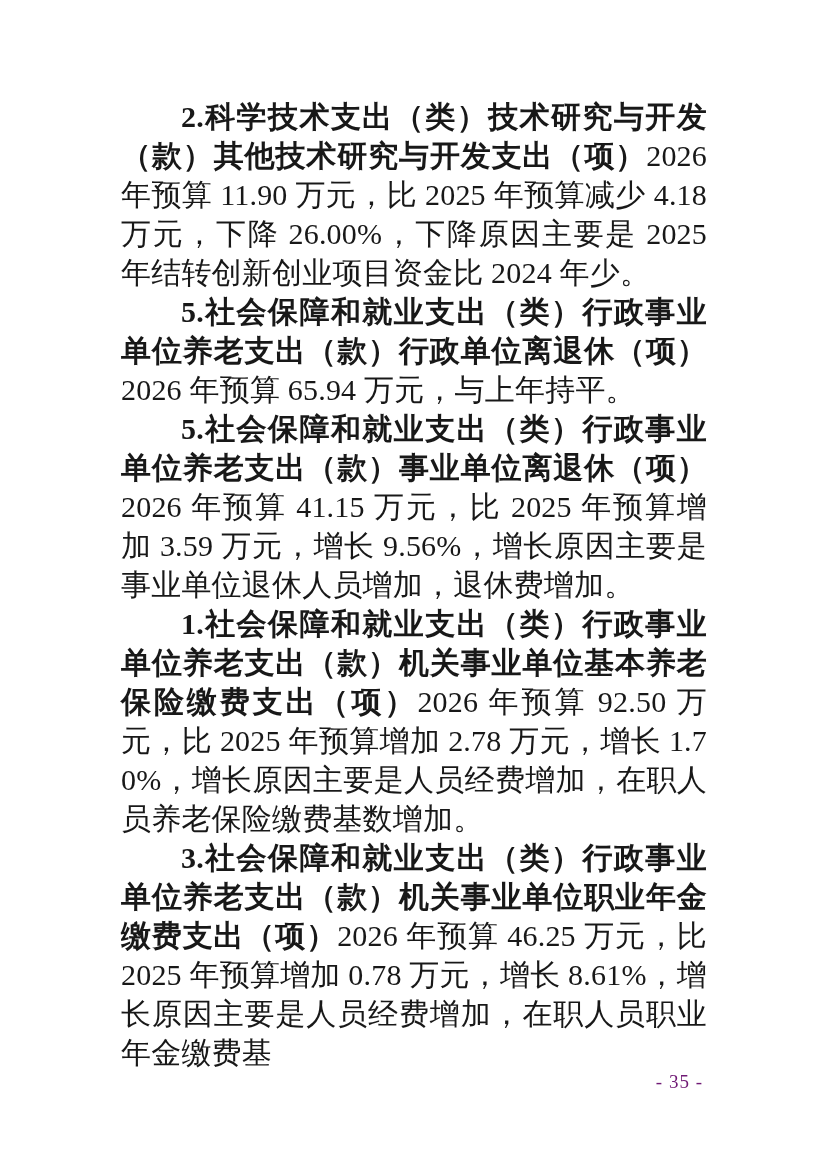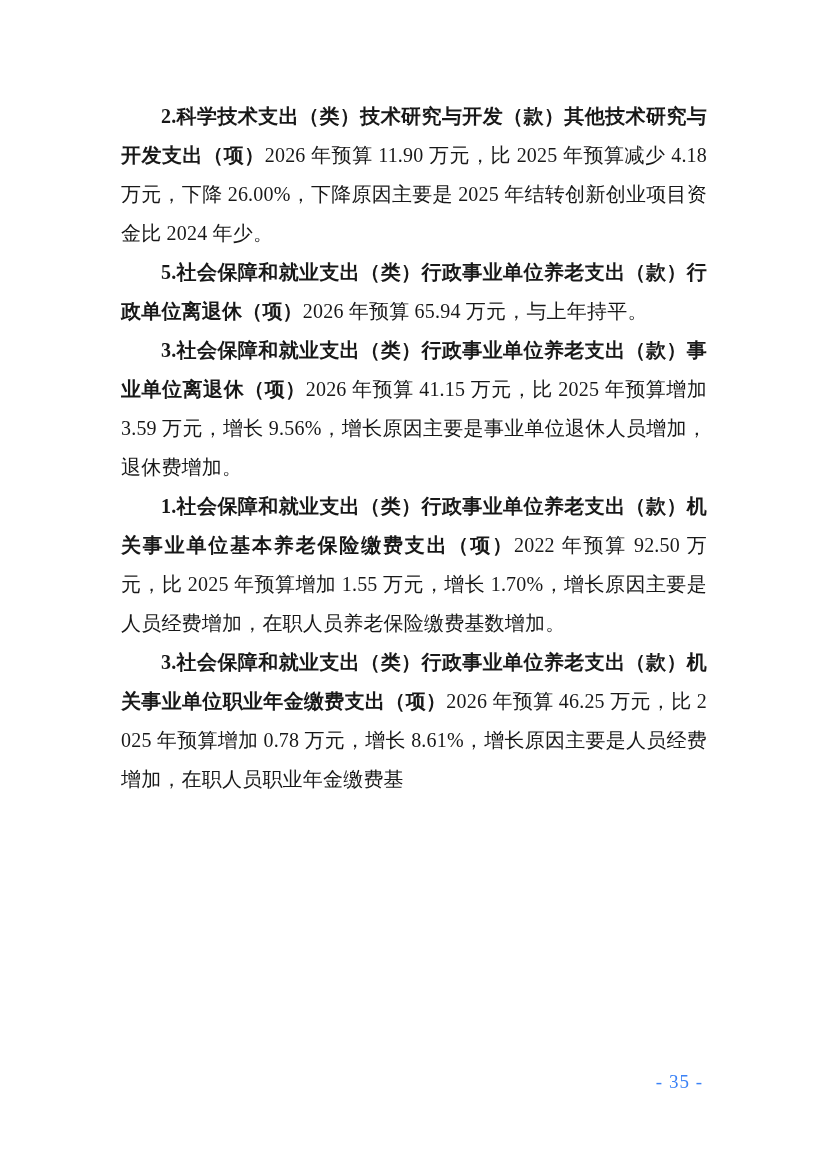--- a/index.html
+++ b/index.html
@@ -17,53 +17,53 @@
     color: #181818;
   }
   .content {
     position: absolute;
     left: 121px;
     top: 97px;
     width: 586px;
   }
   .para {
     margin: 0;
-    font-size: 20px;
+    font-size: 30px;
     line-height: 39px;
     text-align: justify;
     text-justify: inter-ideograph;
     text-indent: 2em;
     letter-spacing: 0.2px;
     word-break: break-all;
   }
   .para .hd {
     font-weight: 700;
   }
   .pageno {
     position: absolute;
     top: 1071px;
     right: 123px;
     font-size: 19px;
     letter-spacing: 1px;
-    color: #3b82f6;
+    color: #701a75;
   }
 </style>
 </head>
 <body>
 
 <div class="page">
   <div class="content">
 
     <p class="para"><span class="hd">2.科学技术支出（类）技术研究与开发（款）其他技术研究与开发支出（项）</span><span class="bd">2026 年预算 11.90 万元，比 2025 年预算减少 4.18 万元，下降 26.00%，下降原因主要是 2025 年结转创新创业项目资金比 2024 年少。</span></p>
 
 
     <p class="para"><span class="hd">5.社会保障和就业支出（类）行政事业单位养老支出（款）行政单位离退休（项）</span><span class="bd">2026 年预算 65.94 万元，与上年持平。</span></p>
 
-    <p class="para"><span class="hd">3.社会保障和就业支出（类）行政事业单位养老支出（款）事业单位离退休（项）</span><span class="bd">2026 年预算 41.15 万元，比 2025 年预算增加 3.59 万元，增长 9.56%，增长原因主要是事业单位退休人员增加，退休费增加。</span></p>
+    <p class="para"><span class="hd">5.社会保障和就业支出（类）行政事业单位养老支出（款）事业单位离退休（项）</span><span class="bd">2026 年预算 41.15 万元，比 2025 年预算增加 3.59 万元，增长 9.56%，增长原因主要是事业单位退休人员增加，退休费增加。</span></p>
 
-    <p class="para"><span class="hd">1.社会保障和就业支出（类）行政事业单位养老支出（款）机关事业单位基本养老保险缴费支出（项）</span><span class="bd">2022 年预算 92.50 万元，比 2025 年预算增加 1.55 万元，增长 1.70%，增长原因主要是人员经费增加，在职人员养老保险缴费基数增加。</span></p>
+    <p class="para"><span class="hd">1.社会保障和就业支出（类）行政事业单位养老支出（款）机关事业单位基本养老保险缴费支出（项）</span><span class="bd">2026 年预算 92.50 万元，比 2025 年预算增加 2.78 万元，增长 1.70%，增长原因主要是人员经费增加，在职人员养老保险缴费基数增加。</span></p>
 
     <p class="para"><span class="hd">3.社会保障和就业支出（类）行政事业单位养老支出（款）机关事业单位职业年金缴费支出（项）</span><span class="bd">2026 年预算 46.25 万元，比 2025 年预算增加 0.78 万元，增长 8.61%，增长原因主要是人员经费增加，在职人员职业年金缴费基</span></p>
 
   </div>
 
   <div class="pageno">- 35 -</div>
 </div>
 
 </body></html>

